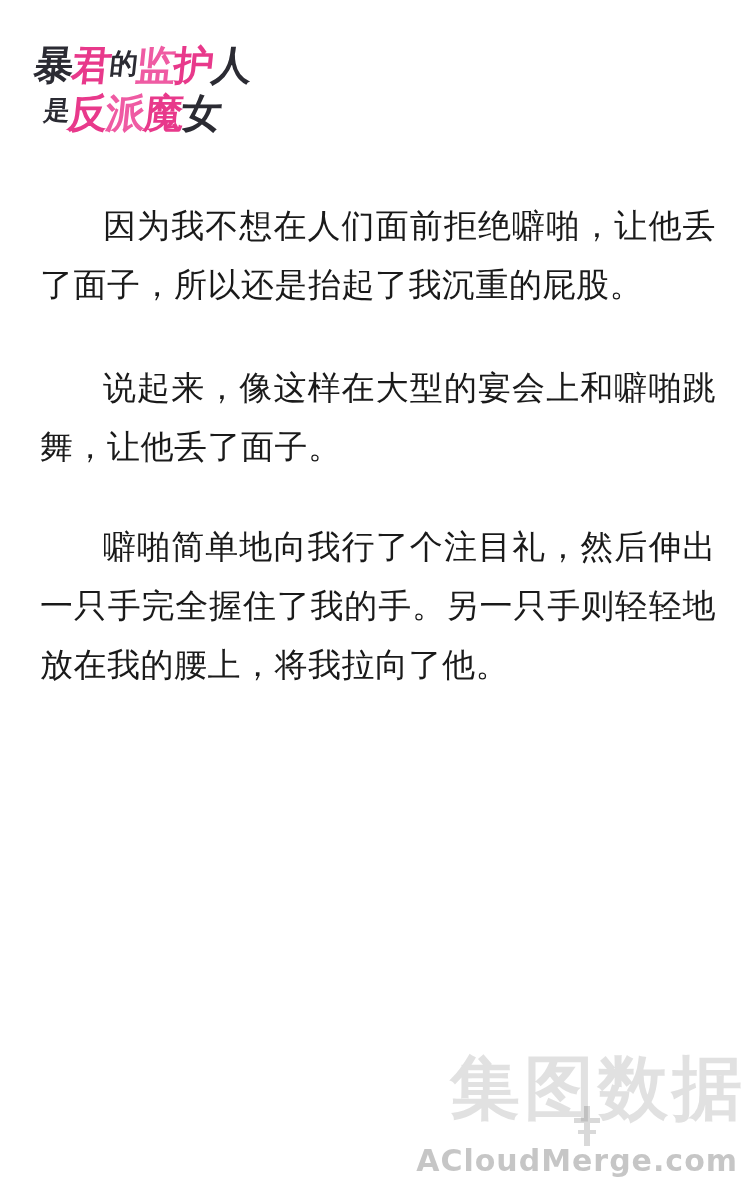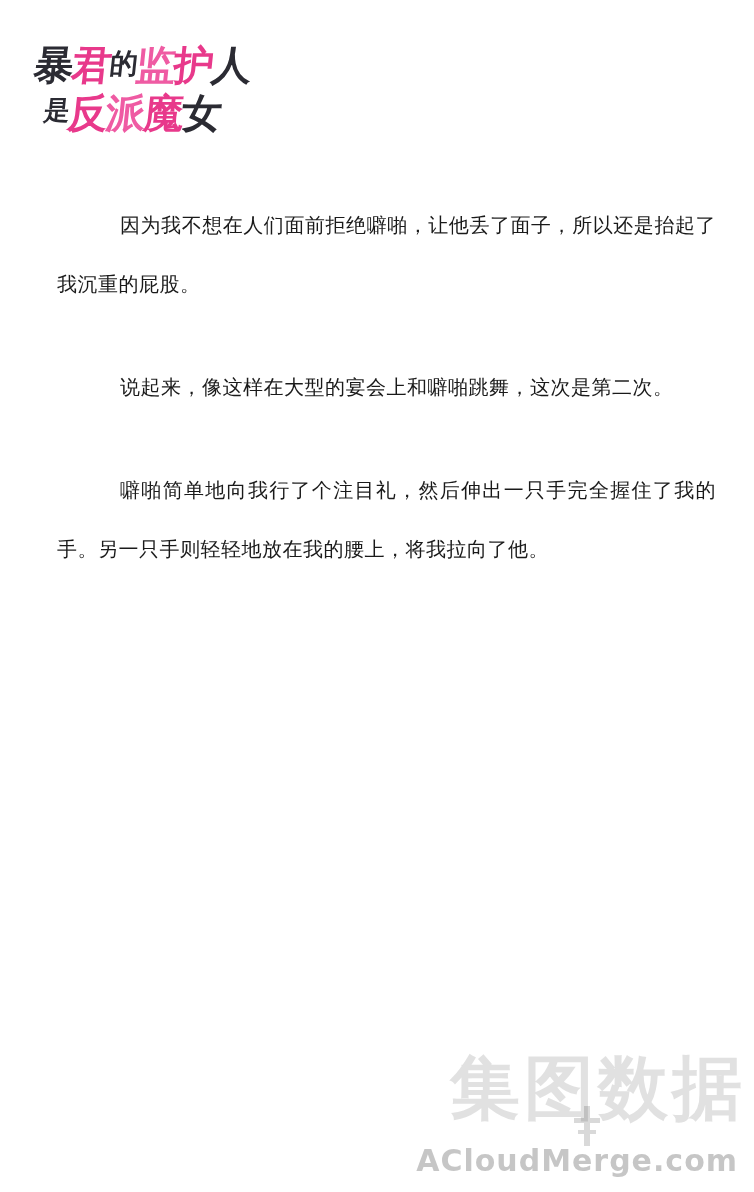--- a/index.html
+++ b/index.html
@@ -55,30 +55,30 @@
 
   
   .content {
     position: absolute;
     left: 40px;
     top: 196px;
     width: 676px;
   }
   .para {
     font-family: "DejaVu Sans", "Liberation Sans", sans-serif;
-    font-size: 20px;
+    font-size: 33px;
     line-height: 59px;
     color: #1a1a1a;
     text-indent: 63px;
-    margin: 0 0 44px 17px;
+    margin: 0 0 44px 0;
     letter-spacing: 0.5px;
     text-align: justify;
     text-justify: inter-ideograph;
   }
-  .para:last-child { margin-bottom: 0; }
+  .para:last-child { margin-bottom: 0; font-family: Liberation Mono, monospace; }
 
   
   .wm-cn {
     position: absolute;
     right: 8px;
     bottom: 56px;
     font-size: 70px;
     font-weight: bold;
     color: rgba(90, 90, 90, 0.18);
     letter-spacing: 4px;
@@ -116,21 +116,21 @@
     <span class="lg-c lg-dark">暴</span><span class="lg-c lg-pink">君</span><span class="lg-c lg-dark lg-small">的</span><span class="lg-c lg-pink2">监</span><span class="lg-c lg-pink">护</span><span class="lg-c lg-dark">人</span>
   </div>
   <div class="logo-line logo-line-2">
     <span class="lg-c lg-dark lg-tiny">是</span><span class="lg-c lg-pink">反</span><span class="lg-c lg-pink2">派</span><span class="lg-c lg-pink">魔</span><span class="lg-c lg-dark">女</span>
   </div>
 
 </div>
 
 <div class="content">
   <p class="para">因为我不想在人们面前拒绝噼啪，让他丢了面子，所以还是抬起了我沉重的屁股。</p>
-  <p class="para">说起来，像这样在大型的宴会上和噼啪跳舞，这次是第二次。</p>
+  <p class="para">说起来，像这样在大型的宴会上和噼啪跳舞，让他丢了面子。</p>
   <p class="para">噼啪简单地向我行了个注目礼，然后伸出一只手完全握住了我的手。另一只手则轻轻地放在我的腰上，将我拉向了他。</p>
 </div>
 
 <div class="wm-cn">集图数据</div>
 
 <svg class="wm-mark" viewBox="0 0 34 44" aria-hidden="true">
   <rect x="14" y="2" width="6" height="40" fill="#555"></rect>
   <rect x="4" y="14" width="26" height="5" fill="#555"></rect>
   <rect x="8" y="26" width="18" height="4" fill="#555"></rect>
 </svg>

